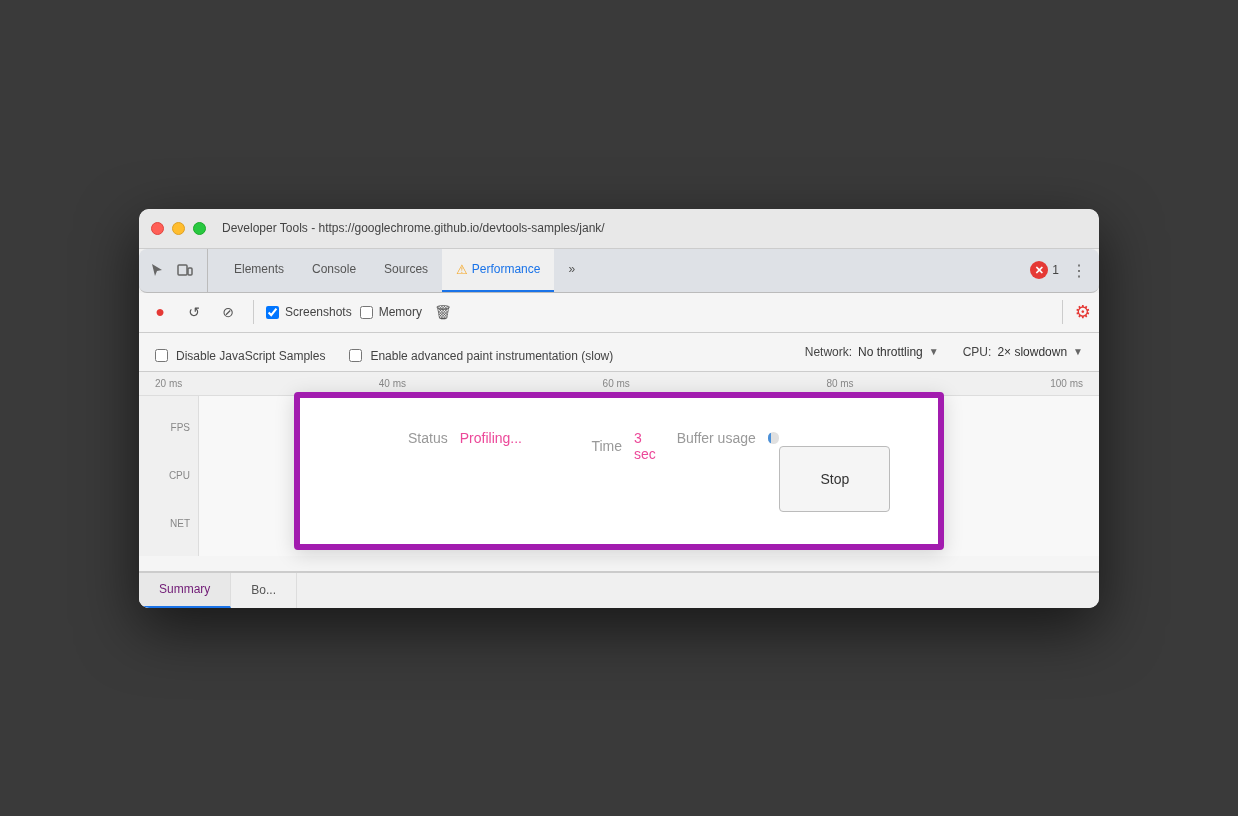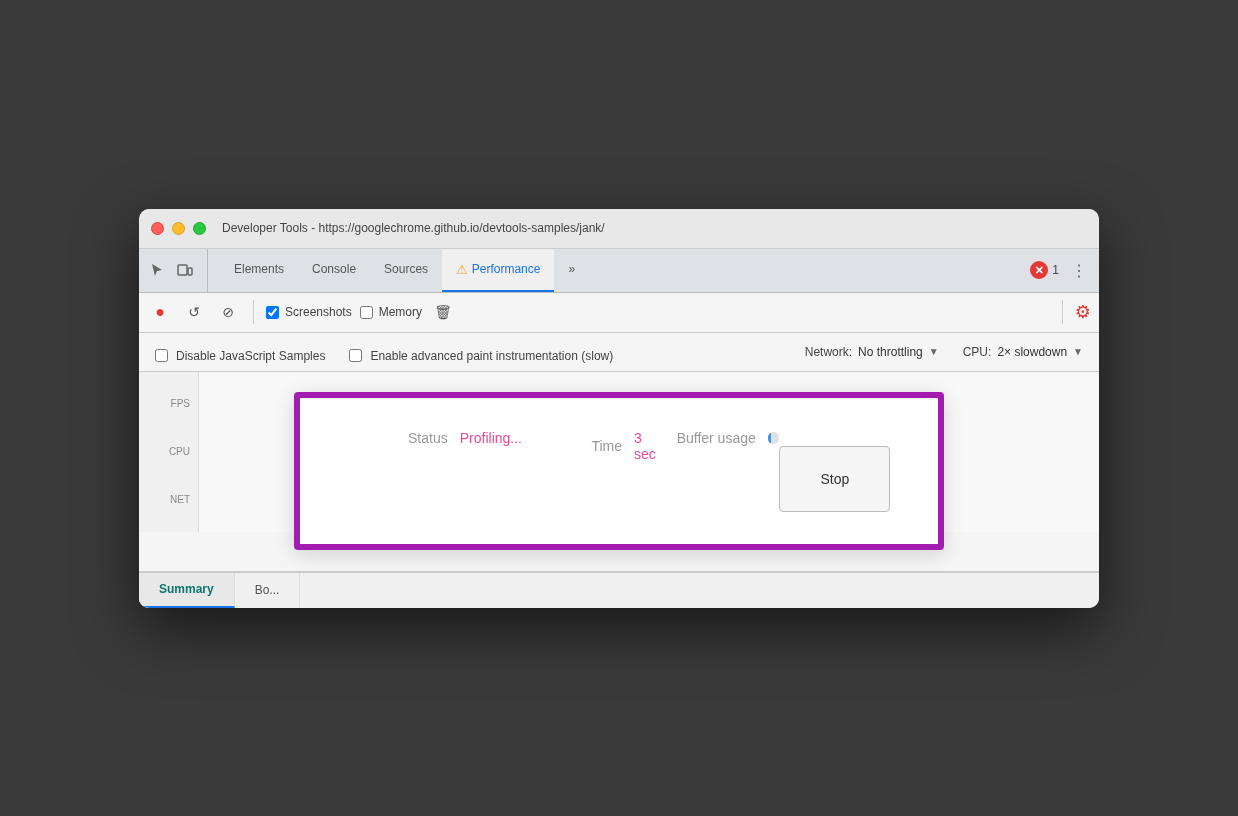--- a/index.html
+++ b/index.html
@@ -53,20 +53,21 @@
     }
 
     
     .tabs-bar {
       background: #dee1e6;
       border-bottom: 1px solid #bbb;
       height: 44px;
       display: flex;
       align-items: stretch;
       padding: 0 8px;
+      border-radius: 8px;
     }
     .tabs-left-icons {
       display: flex;
       align-items: center;
       gap: 8px;
       margin-right: 12px;
       padding-right: 12px;
       border-right: 1px solid #bbb;
     }
     .tab-icon {
@@ -355,22 +356,21 @@
       display: flex;
       align-items: center;
       font-size: 12px;
       color: #555;
       cursor: pointer;
       border-right: 1px solid #ddd;
     }
     .bottom-tab.active {
       background: #e8e8e8;
       border-bottom: 2px solid #1a73e8;
-      color: #0f766e;
-      font-weight: bold;
+      color: #701a75;
     }
   </style>
 </head>
 <body>
 
 <div class="window">
 
   <div class="title-bar">
     <div class="traffic-lights">
       <div class="traffic-light close"></div>
@@ -458,20 +458,29 @@
       <div class="setting-control">
         <span class="setting-label">CPU:</span>
         <span class="setting-value">2× slowdown</span>
         <span class="dropdown-arrow">▼</span>
       </div>
     </div>
   </div>
 
   <div class="timeline-area" style="position:relative;">
 
+    <div class="timeline-ruler">
+      <div class="ruler-marks">
+        <span>20 ms</span>
+        <span>40 ms</span>
+        <span>60 ms</span>
+        <span>80 ms</span>
+        <span>100 ms</span>
+      </div>
+    </div>
 
     <div class="timeline-tracks">
       <div class="track-labels">
         <div class="track-label">FPS</div>
         <div class="track-label">CPU</div>
         <div class="track-label">NET</div>
       </div>
       <div class="track-content"></div>
     </div>
 

